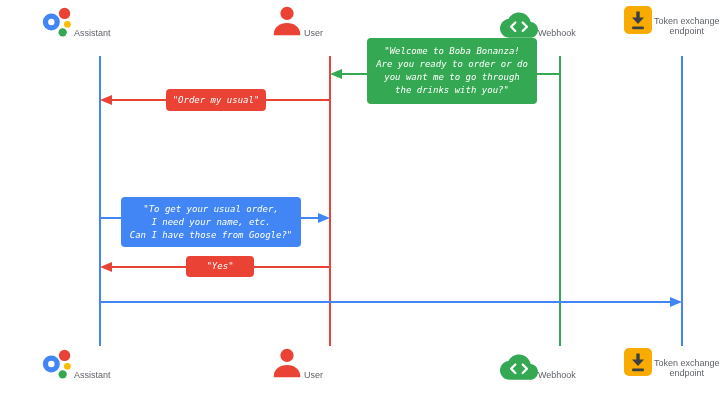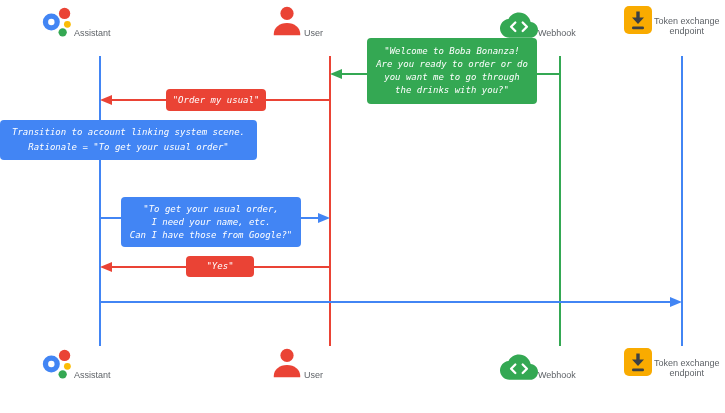--- a/index.html
+++ b/index.html
@@ -124,22 +124,20 @@
   <div class="arrow-line al-blue" style="left:100px;top:301px;width:571px;"></div>
   <div class="head-right hr-blue" style="left:670px;top:297px;"></div>
 
   <div class="msg bg-green" style="left:367px;top:38px;width:170px;height:66px;">"Welcome to Boba Bonanza!
 Are you ready to order or do
 you want me to go through
 the drinks with you?"</div>
 
   <div class="msg bg-red" style="left:166px;top:89px;width:100px;height:22px;">"Order my usual"</div>
 
-  <div class="msg bg-blue" style="left:0px;top:120px;width:257px;height:40px;line-height:15px;">Transition to account linking system scene.
-Rationale = "To get your usual order"</div>
 
   <div class="msg bg-blue" style="left:121px;top:197px;width:180px;height:50px;">"To get your usual order,
 I need your name, etc.
 Can I have those from Google?"</div>
 
   <div class="msg bg-red" style="left:186px;top:256px;width:68px;height:21px;">"Yes"</div>
 
 
 </div>
 

